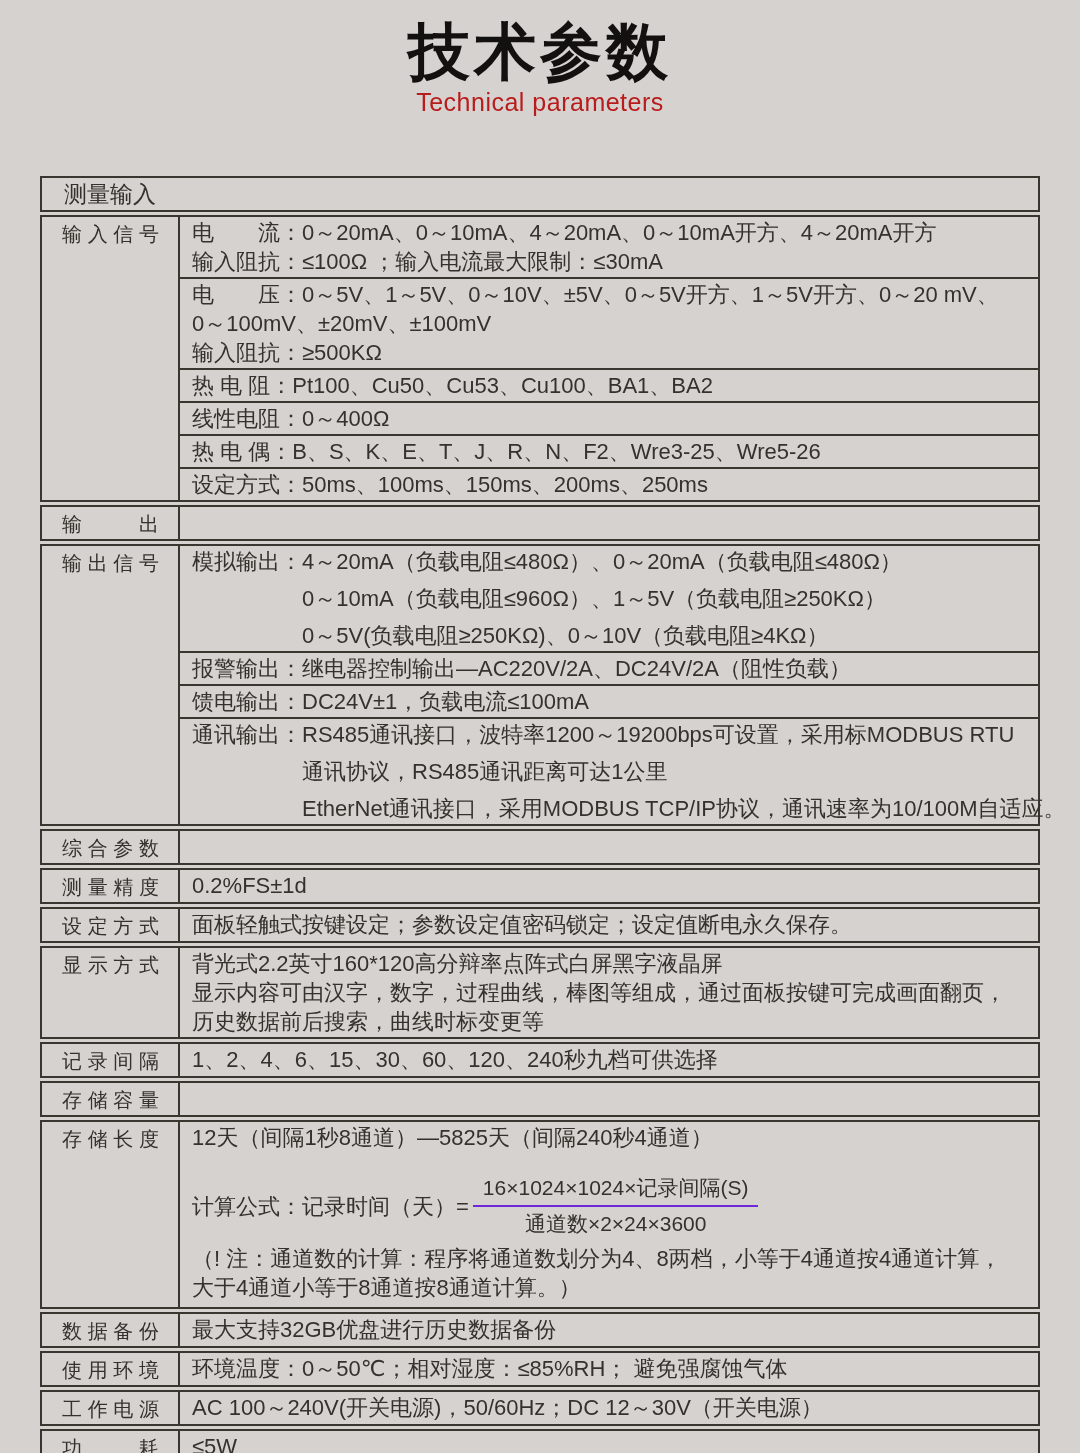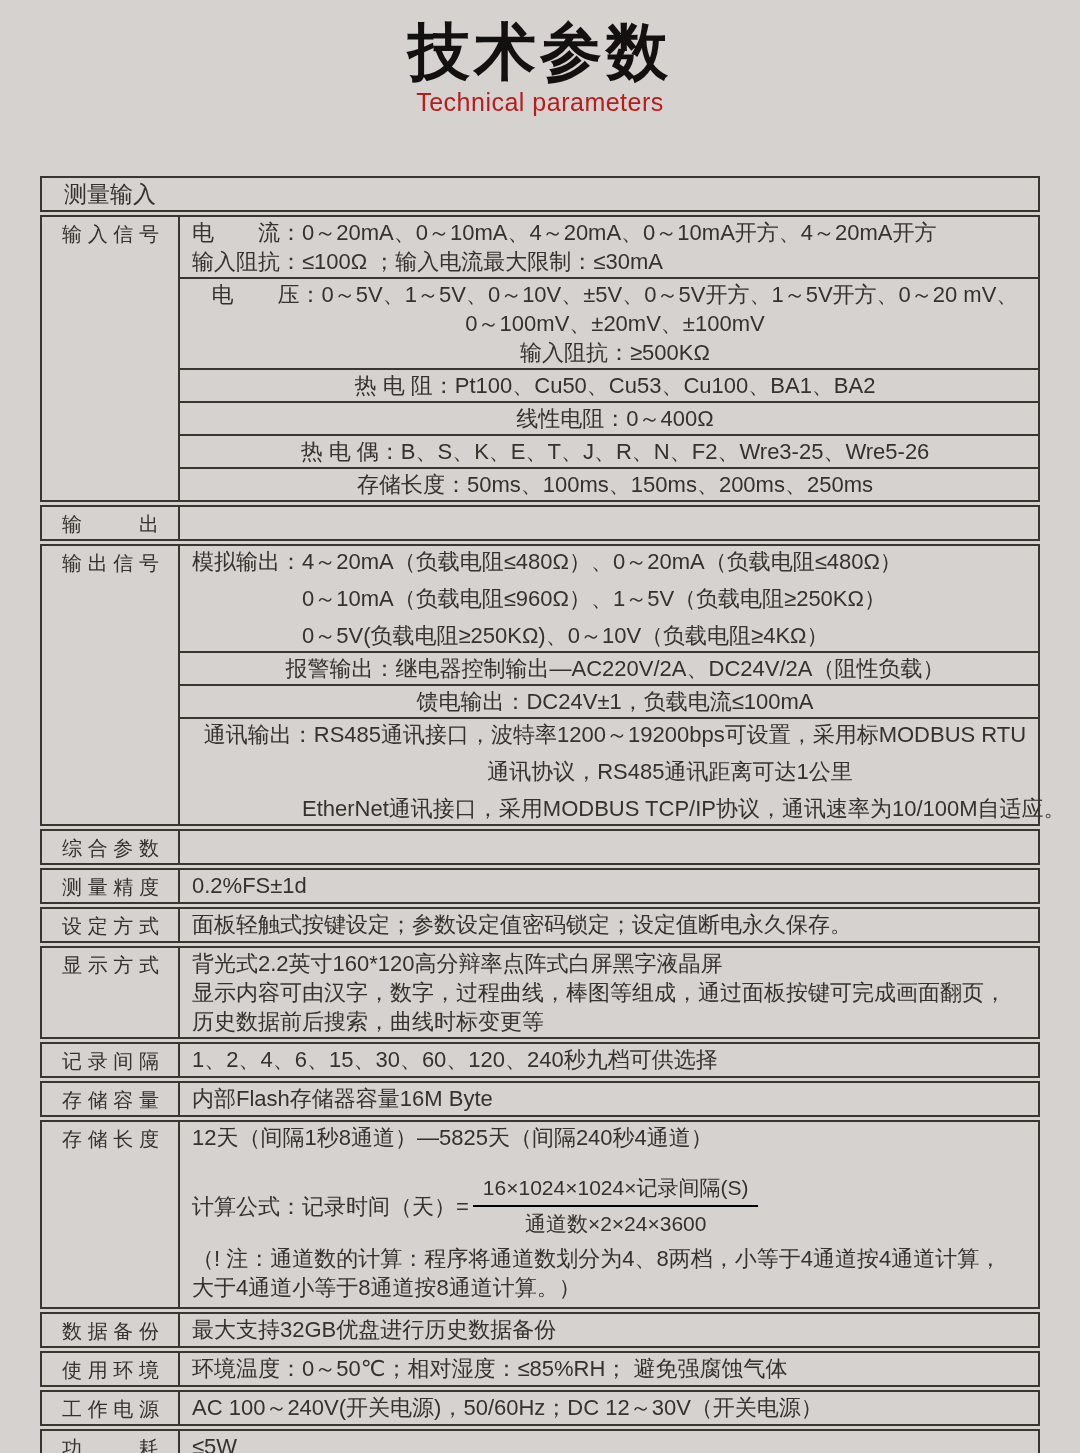--- a/index.html
+++ b/index.html
@@ -27,27 +27,27 @@
   .label-cell{
     flex:0 0 138px;width:138px;box-sizing:border-box;
     border-right:2px solid #3b352f;padding:3px 0 0 20px;
   }
   .label-text{
     display:inline-block;width:97px;font-size:20px;line-height:29px;
     text-align:justify;text-align-last:justify;
   }
   .content-cell{flex:1;min-width:0;display:flex;flex-direction:column;}
   .sub-cell{padding:1px 0 1px 12px;min-height:31px;box-sizing:border-box;flex:0 0 auto;}
-  .sub-cell + .sub-cell{border-top:2px solid #3b352f;text-align:center;}
+  .sub-cell + .sub-cell{border-top:2px solid #3b352f;}
   .line{font-size:22px;line-height:29px;white-space:nowrap;}
   .line.ind{padding-left:110px;margin-top:8px;}
   .formula-row{display:flex;align-items:center;margin:24px 0 8px 0;white-space:nowrap;}
   .f-prefix{font-size:22px;line-height:29px;}
   .frac{display:inline-flex;flex-direction:column;align-items:center;margin-left:4px;font-size:21px;}
-  .f-num{padding:0 10px 5px 10px;border-bottom:2px solid #000000;line-height:24px;white-space:nowrap;}
+  .f-num{padding:0 10px 5px 10px;border-bottom:2px solid #6d28d9;line-height:24px;white-space:nowrap;}
   .f-den{padding-top:5px;line-height:24px;white-space:nowrap;}
   .notes{margin-top:6px;margin-bottom:4px;}
 </style>
 </head>
 <body>
 
 <div class="page">
   <div class="header">
     <h1 class="title">技术参数</h1>
     <div class="subtitle">Technical parameters</div>
@@ -72,21 +72,21 @@
           <div class="sub-cell">
             <div class="line">热 电 阻：Pt100、Cu50、Cu53、Cu100、BA1、BA2</div>
           </div>
           <div class="sub-cell">
             <div class="line">线性电阻：0～400Ω</div>
           </div>
           <div class="sub-cell">
             <div class="line">热 电 偶：B、S、K、E、T、J、R、N、F2、Wre3-25、Wre5-26</div>
           </div>
           <div class="sub-cell">
-            <div class="line">存储长度：50ms、100ms、150ms、200ms、250ms</div>
+            <div class="line">设定方式：50ms、100ms、150ms、200ms、250ms</div>
           </div>
         </div>
       </div>
       <div class="group">
         <div class="label-cell"><span class="label-text">输出</span></div>
         <div class="content-cell">
           <div class="sub-cell"></div>
         </div>
       </div>
       <div class="group">
@@ -145,25 +145,20 @@
       <div class="group">
         <div class="label-cell"><span class="label-text">记录间隔</span></div>
         <div class="content-cell">
           <div class="sub-cell">
             <div class="line">1、2、4、6、15、30、60、120、240秒九档可供选择</div>
           </div>
         </div>
       </div>
       <div class="group">
         <div class="label-cell"><span class="label-text">存储容量</span></div>
-        <div class="content-cell">
-          <div class="sub-cell">
-            <div class="line">内部Flash存储器容量16M Byte</div>
-          </div>
-        </div>
       </div>
       <div class="group">
         <div class="label-cell"><span class="label-text">存储长度</span></div>
         <div class="content-cell">
           <div class="sub-cell">
             <div class="line">12天（间隔1秒8通道）—5825天（间隔240秒4通道）</div>
             <div class="formula-row">
               <span class="f-prefix">计算公式：记录时间（天）=</span>
               <span class="frac">
                 <span class="f-num">16×1024×1024×记录间隔(S)</span>

